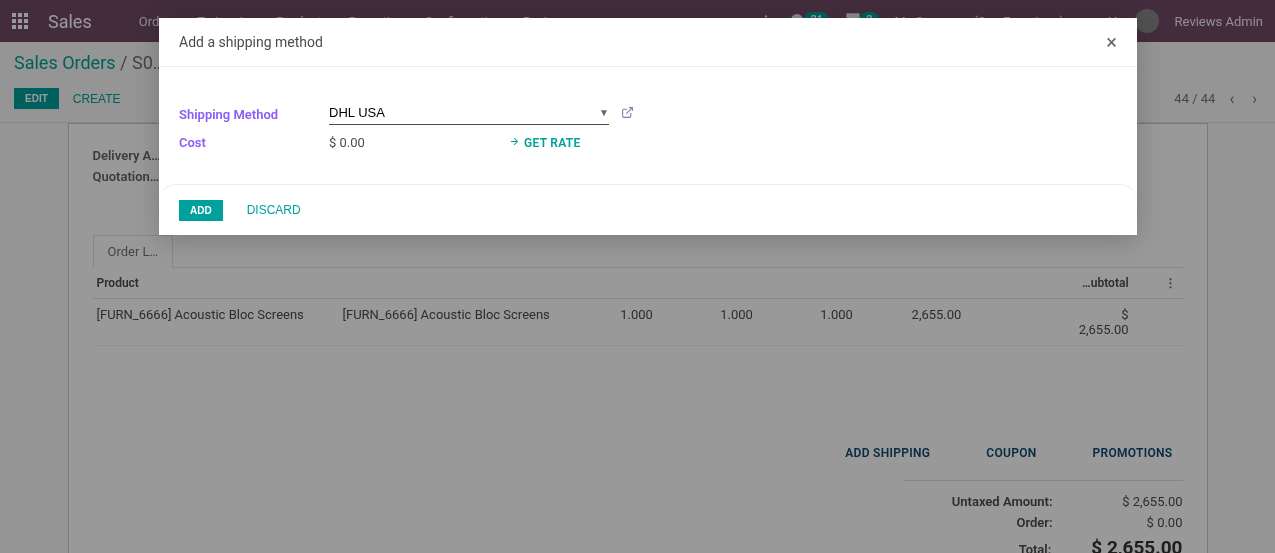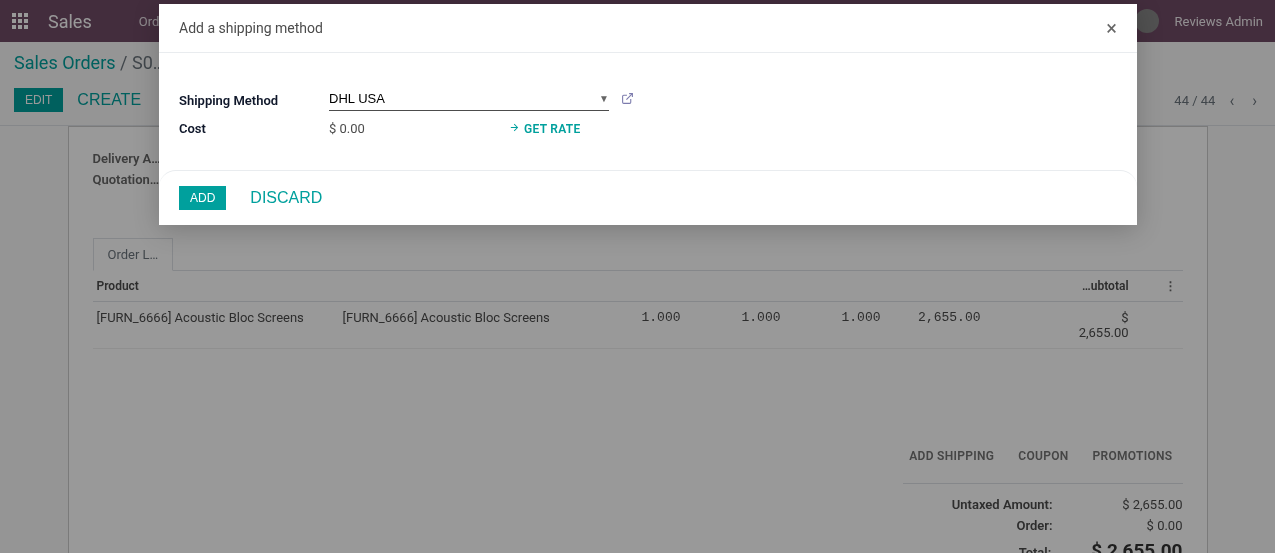--- a/index.html
+++ b/index.html
@@ -87,29 +87,30 @@
       display: flex;
       align-items: center;
       padding: 10px 14px 12px;
       border-bottom: 1px solid #dee2e6;
     }
     .btn-primary {
       background: #00A09D;
       color: #fff;
       border: 1px solid #00A09D;
       padding: 4px 10px;
-      font-size: 12px;
+      font-size: 10px;
       text-transform: uppercase;
       cursor: pointer;
+      font-weight: bold;
     }
     .btn-secondary-link {
       background: none;
       border: none;
       color: #00A09D;
-      font-size: 16px;
+      font-size: 12px;
       text-transform: uppercase;
       padding: 4px 14px;
       cursor: pointer;
     }
     .pager {
       margin-left: auto;
       display: flex;
       align-items: center;
       gap: 10px;
       color: #6c757d;
@@ -163,37 +164,38 @@
       font-size: 12px;
     }
     .table-row {
       display: flex;
       padding: 8px 0;
       border-bottom: 1px solid #eee;
       font-size: 13px;
     }
     .col-product { flex: 0 0 250px; padding-left: 4px;}
     .col-desc    { flex: 0 0 250px; }
-    .col-num     { flex: 0 0 100px; text-align: right; padding-right: 12px; font-family: Liberation Mono, monospace;}
+    .col-num     { flex: 0 0 100px; text-align: center; padding-right: 12px;}
     .col-right   { margin-left: auto; text-align: right; padding-right: 30px;}
     .col-subtotal { flex: 0 0 90px; text-align: right; }
     .menu-dots { flex: 0 0 24px; text-align:center; color:#666;}
 
     .actions-right {
       margin-top: 100px;
       display: flex;
       justify-content: flex-end;
       gap: 24px;
       padding-right: 10px;
     }
     .link-action {
-      color: #737373;
+      color: #0c4a6e;
       font-weight: 600;
       font-size: 12px;
       letter-spacing: 0.3px;
+      margin-left: 32px;
     }
 
     .totals {
       margin-top: 20px;
       margin-left: auto;
       width: 280px;
       border-top: 1px solid #dee2e6;
       padding-top: 10px;
     }
     .total-line {
@@ -209,21 +211,21 @@
 
     
     .modal-overlay {
       position: absolute;
       inset: 0;
       background: rgba(0,0,0,0.4);
       z-index: 100;
     }
     .modal {
       position: absolute;
-      top: 4px;
+      top: 18px;
       left: 159px;
       width: 978px;
       background: #fff;
       z-index: 101;
       box-shadow: 0 5px 25px rgba(0,0,0,0.2);
     }
     .modal-header {
       padding: 14px 20px;
       border-bottom: 1px solid #e9ecef;
       display: flex;
@@ -244,21 +246,21 @@
       padding: 36px 20px 24px;
     }
     .m-row {
       display: flex;
       align-items: center;
       margin-bottom: 10px;
     }
     .m-label {
       width: 150px;
       font-weight: 600;
-      color: #0f172a;
+      color: #8b5cf6;
       font-size: 13px;
     }
     .m-input-wrap {
       width: 280px;
       display: flex;
       align-items: center;
       border-bottom: 1px solid #4c4c4c;
       padding-bottom: 2px;
     }
     .m-input {

